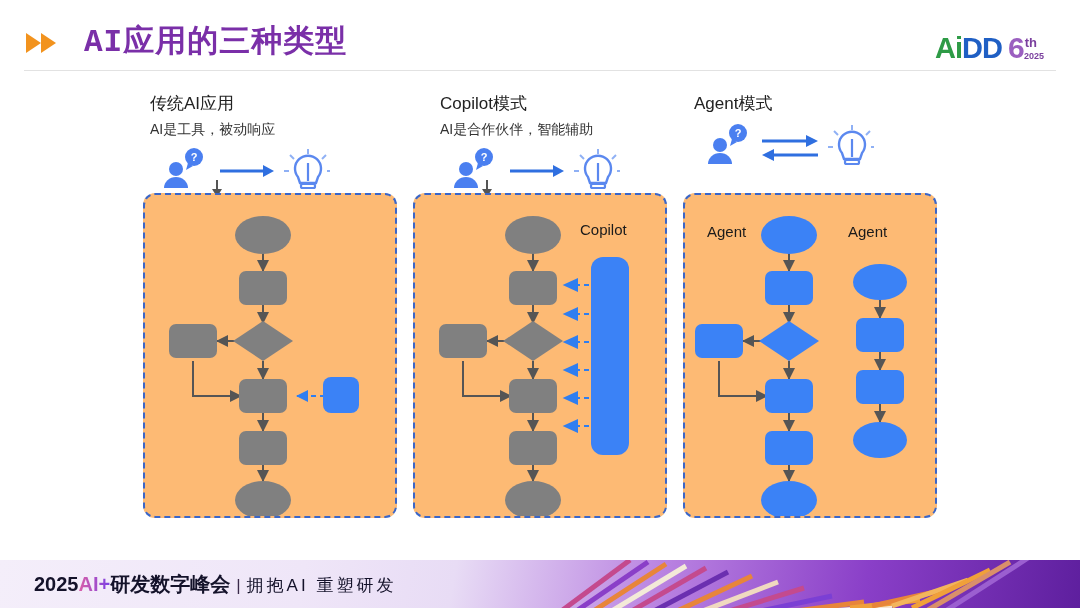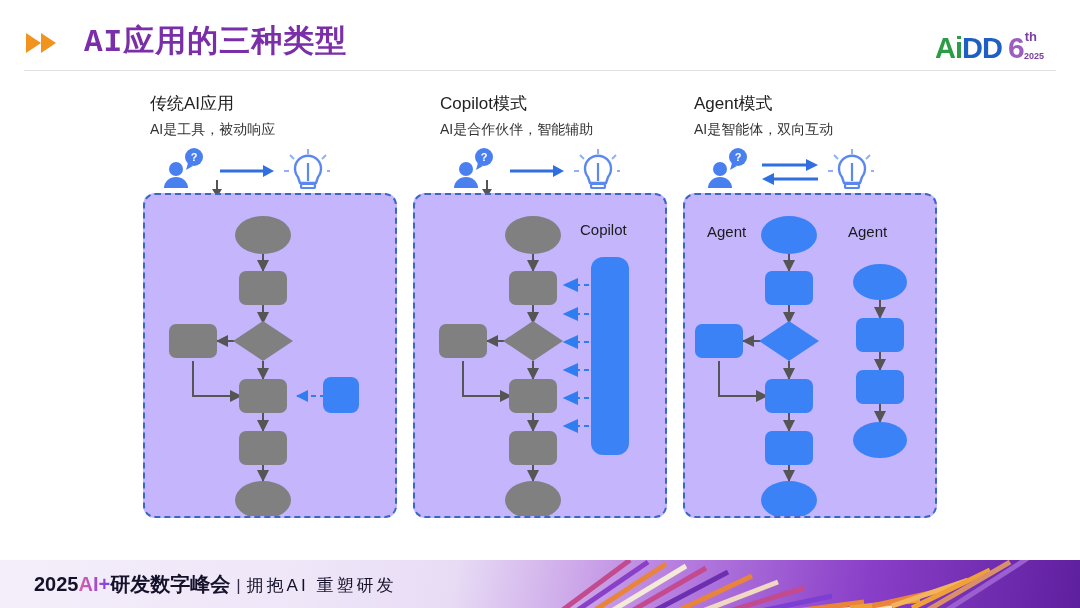--- a/index.html
+++ b/index.html
@@ -23,33 +23,33 @@
   }
   #header-rule {
     position:absolute; left:24px; top:70px; width:1032px; height:1px;
     background:#e2e2e2;
   }
   
   #logo { position:absolute; right:36px; top:23px; height:40px; display:flex; align-items:flex-end; }
   #logo-ai { font-size:29px; font-weight:bold; color:#2e9b46; letter-spacing:-1px; line-height:1; }
   #logo-dd { font-size:29px; font-weight:bold; color:#1f5fc4; letter-spacing:-1px; line-height:1; }
   #logo-six { font-size:30px; font-weight:bold; color:#9b5fc0; line-height:1; margin-left:6px; }
-  #logo-th { font-size:13px; font-weight:bold; color:#7a3f9e; line-height:1; margin-bottom:20px; }
+  #logo-th { font-size:13px; font-weight:bold; color:#7a3f9e; line-height:1; margin-bottom:14px; }
   #logo-year { font-size:9px; font-weight:bold; color:#7a3f9e; line-height:1; margin-left:-13px; margin-bottom:2px; }
 
   
   .col { position:absolute; top:92px; width:300px; }
   .col-title { font-size:17px; font-weight:normal; color:#222; white-space:nowrap; }
   .col-sub { font-size:14px; color:#333; margin-top:6px; white-space:nowrap; }
   .col-icons { position:relative; height:46px; margin-top:8px; }
 
   
   .panel {
     position:absolute; top:193px; height:325px;
-    background:#c4b5fd;
+    background:#fdba74;
     border:2px dashed #3a66c8;
     border-radius:12px;
   }
   .panel-label {
     position:absolute; font-size:15px; color:#1b1b1b; white-space:nowrap;
   }
 
   
   #footer { position:absolute; left:0; bottom:0; width:1080px; height:48px; overflow:hidden; }
   #footer-bg { position:absolute; inset:0;
@@ -138,21 +138,20 @@
         <line x1="176" y1="8" x2="172" y2="12" stroke="#8fb0f5" stroke-width="2"></line>
         <line x1="134" y1="24" x2="139" y2="24" stroke="#8fb0f5" stroke-width="2"></line>
         <line x1="177" y1="24" x2="182" y2="24" stroke="#8fb0f5" stroke-width="2"></line>
       </g>
     </svg>
   </div>
 </div>
 
 <div class="col" style="left:694px;">
   <div class="col-title">Agent模式</div>
-  <div class="col-sub">AI是智能体，双向互动</div>
   <div class="col-icons">
     <svg width="180" height="46" viewBox="0 0 180 46">
       <g>
         <circle cx="26" cy="22" r="7" fill="#4a7ff0"></circle>
         <path d="M14 41 a12 11 0 0 1 24 0 z" fill="#4a7ff0"></path>
         <circle cx="44" cy="10" r="9" fill="#4a7ff0"></circle>
         <path d="M38 16 l-2 7 l7 -4 z" fill="#4a7ff0"></path>
         <text x="44" y="14" font-size="11" fill="#ffffff" text-anchor="middle" font-family="Liberation Sans, sans-serif" font-weight="bold">?</text>
       </g>
       <g>

